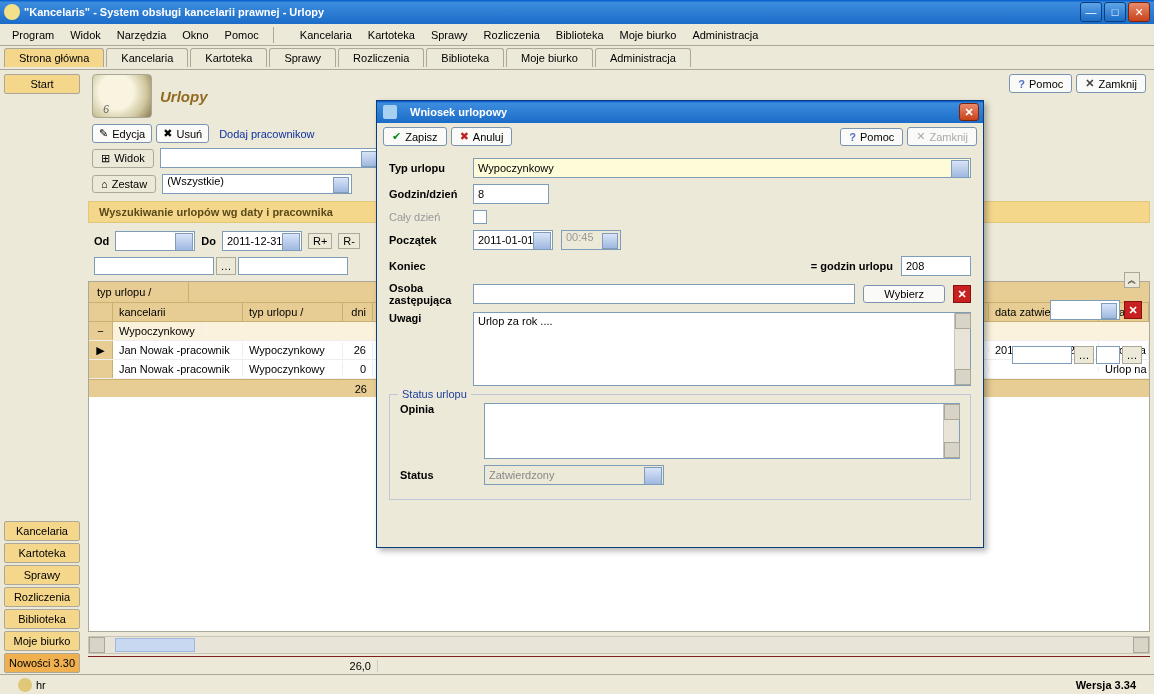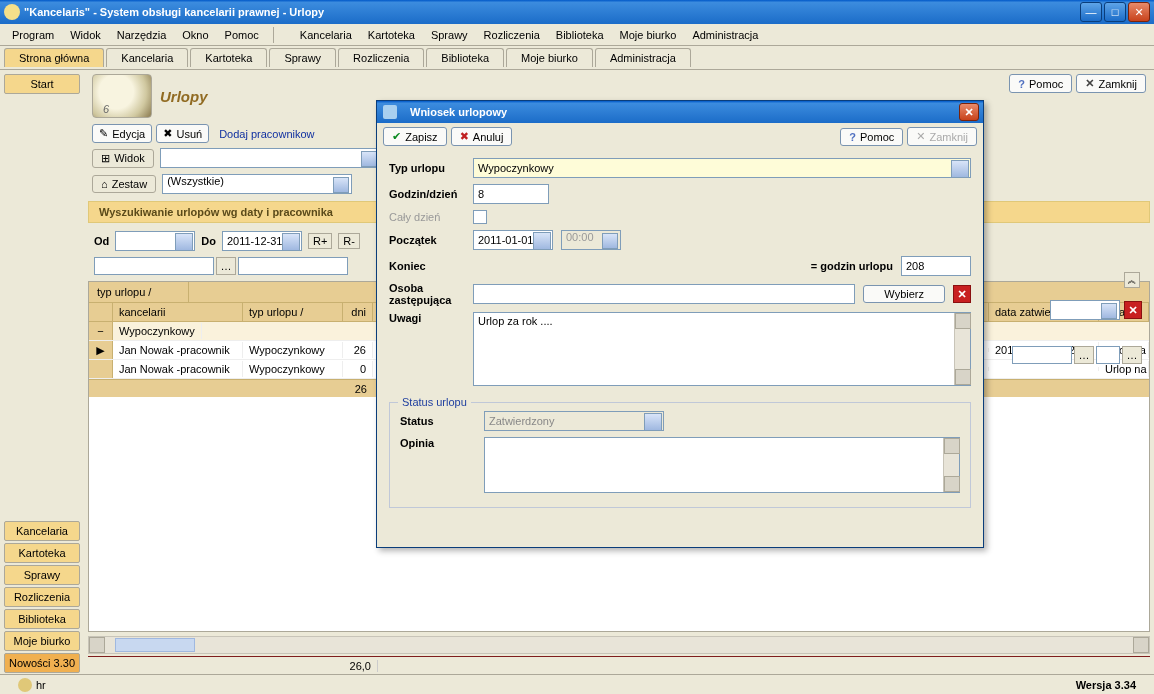--- a/index.html
+++ b/index.html
@@ -99,21 +99,21 @@
 .dbody .lbl { width: 76px; font-weight: bold; }
 .dbody .lbl.mute { color: #999; font-weight: normal; }
 .dsel { flex: 1; border: 1px solid #7f9db9; background: #fefcd8; height: 20px; padding: 0 4px; position: relative; display: flex; align-items: center; }
 .dsel::after { content: ""; position: absolute; right: 1px; top: 1px; width: 16px; height: 16px; background: linear-gradient(to bottom,#d8e4f8,#9fb8e0); border: 1px solid #7f9db9; }
 .dinp { border: 1px solid #7f9db9; background: #fff; height: 20px; padding: 0 4px; }
 .chk { width: 14px; height: 14px; border: 1px solid #7f9db9; background: #fff; }
 .ta { flex: 1; border: 1px solid #7f9db9; background: #fff; height: 74px; padding: 2px 4px; position: relative; }
 .ta .sb-v { position: absolute; right: 0; top: 0; width: 16px; height: 100%; background: #e8e4d8; border-left: 1px solid #c8c4b8; }
 .ta .sb-v::before, .ta .sb-v::after { content: ""; position: absolute; left: 0; width: 14px; height: 14px; background: #d8d4c8; border: 1px solid #aca899; }
 .ta .sb-v::before { top: 0; } .ta .sb-v::after { bottom: 0; }
-.fieldset { border: 1px solid #c0c8d8; padding: 8px 10px; margin-top: 16px; position: relative; }
+.fieldset { border: 1px solid #c0c8d8; padding: 8px 10px; margin-top: 8px; position: relative; }
 .fieldset .legend { position: absolute; top: -7px; left: 8px; background: #ece9d8; padding: 0 4px; color: #2040a0; }
 .dsel.gray { background: #ece9d8; color: #888; width: 180px; flex: none; }
 
 
 .right-date-row { position: absolute; right: 12px; top: 230px; display: flex; align-items: center; gap: 4px; }
 .right-filter-row { position: absolute; right: 12px; top: 276px; display: flex; align-items: center; gap: 2px; }
 
 .collapse { position: absolute; right: 14px; top: 202px; width: 16px; height: 16px; border: 1px solid #aca899; background: #ece9d8; display: flex; align-items: center; justify-content: center; font-size: 9px; cursor: pointer; }
 </style>
 </head>
@@ -350,51 +350,51 @@
     <div class="row">
       <div class="lbl mute">Cały dzień</div>
       <div class="chk"></div>
     </div>
     <div class="row">
       <div class="lbl">Początek</div>
       <div class="date-input">
           <span>2011-01-01</span>
         </div>
       <div class="combo" style="width:60px;background:#ece9d8;color:#999">
-          <span>00:00</span>
+          <span>00:45</span>
         </div>
     </div>
     <div class="row">
       <div class="lbl">Koniec</div>
       <div style="flex:1"></div>
       <span style="font-weight:bold">= godzin urlopu</span>
       <input class="dinp" style="width: 70px;" value="208">
     </div>
     <div class="row">
       <div class="lbl" style="line-height:12px">Osoba zastępująca</div>
       <input class="dinp" style="flex: 1 1 0%;" value="">
       <div class="btn" style="padding:2px 20px">Wybierz</div>
       <div class="red-x">✕</div>
     </div>
     <div class="row" style="align-items:flex-start">
       <div class="lbl">Uwagi</div>
       <div class="ta"><span>Urlop za rok ....</span><div class="sb-v"></div></div>
     </div>
     <div class="fieldset">
       <div class="legend">Status urlopu</div>
+      <div class="row" style="align-items:flex-start">
+        <div class="lbl">Opinia</div>
+        <div class="ta" style="height:56px"><span></span><div class="sb-v"></div></div>
+      </div>
       <div class="row">
         <div class="lbl">Status</div>
         <div class="dsel gray">
             <span>Zatwierdzony</span>
           </div>
       </div>
-      <div class="row" style="align-items:flex-start">
-        <div class="lbl">Opinia</div>
-        <div class="ta" style="height:56px"><span></span><div class="sb-v"></div></div>
-      </div>
     </div>
   </div>
 </div>
 
 <div class="statusbar">
   <div class="ico"></div>
   <span>hr</span>
   <div class="spacer"></div>
   <span class="ver">Wersja 3.34</span>
 </div>

